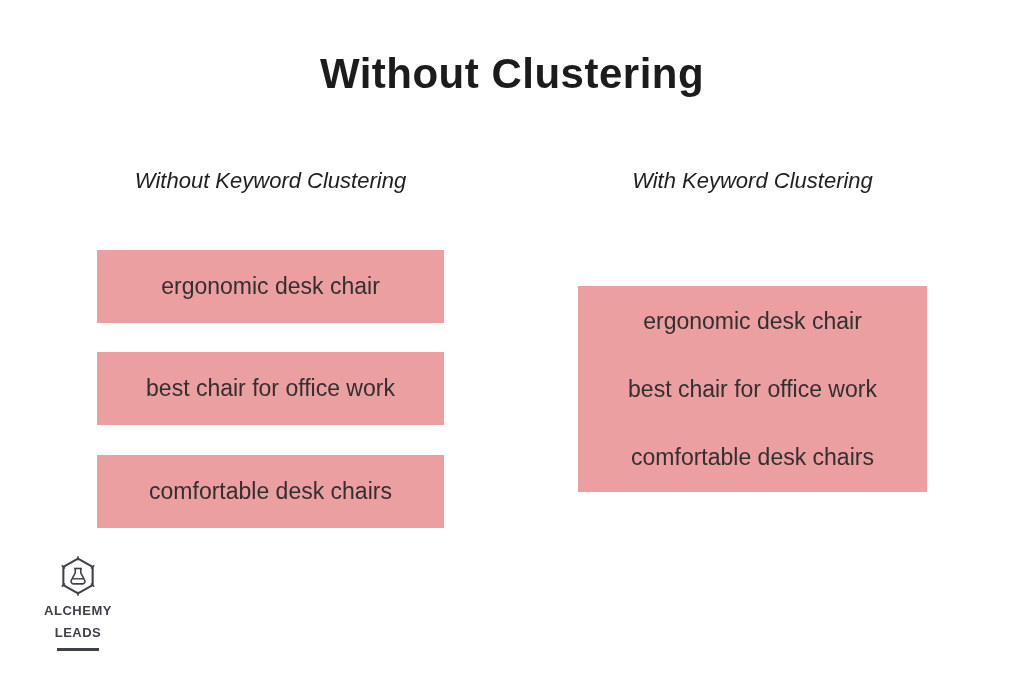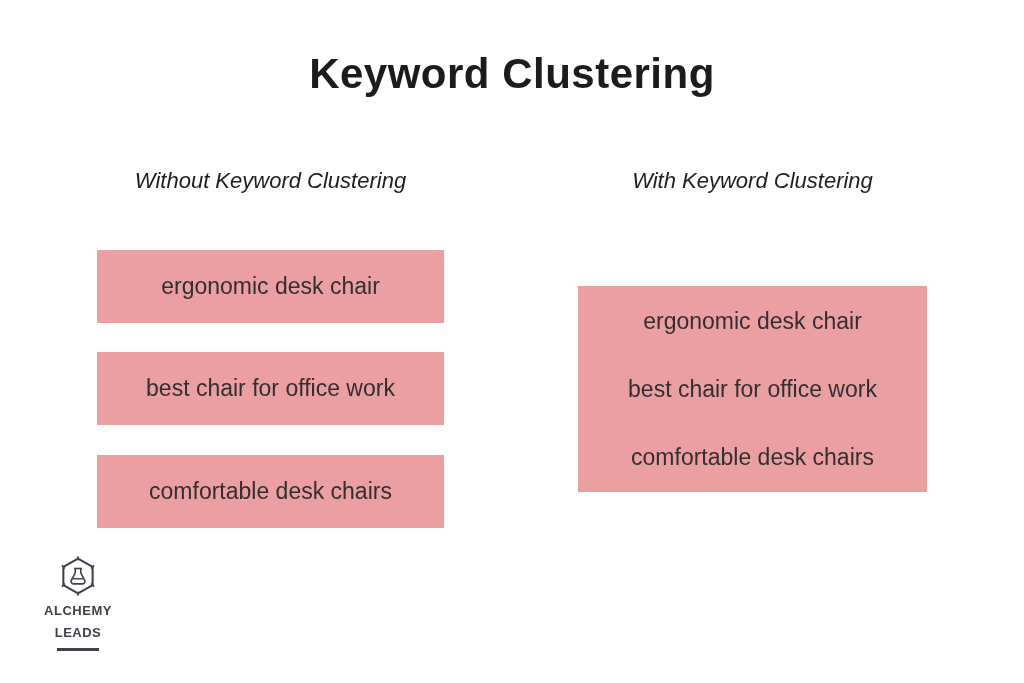--- a/index.html
+++ b/index.html
@@ -97,21 +97,21 @@
     height: 3px;
     background: var(--logo_color, #3e4148);
     margin: 4px auto 0 auto;
   }
 </style>
 </head>
 <body>
 
 <div class="canvas">
 
-  <div class="title">Keyword Clustering</div>
+  <div class="title">Without Clustering</div>
 
   <div class="col-heading left">Without Keyword Clustering</div>
 
   <div class="col-heading right">With Keyword Clustering</div>
 
   <div class="kw-box b0">ergonomic desk chair</div>
 
   <div class="kw-box b1">best chair for office work</div>
 
   <div class="kw-box b2">comfortable desk chairs</div>

